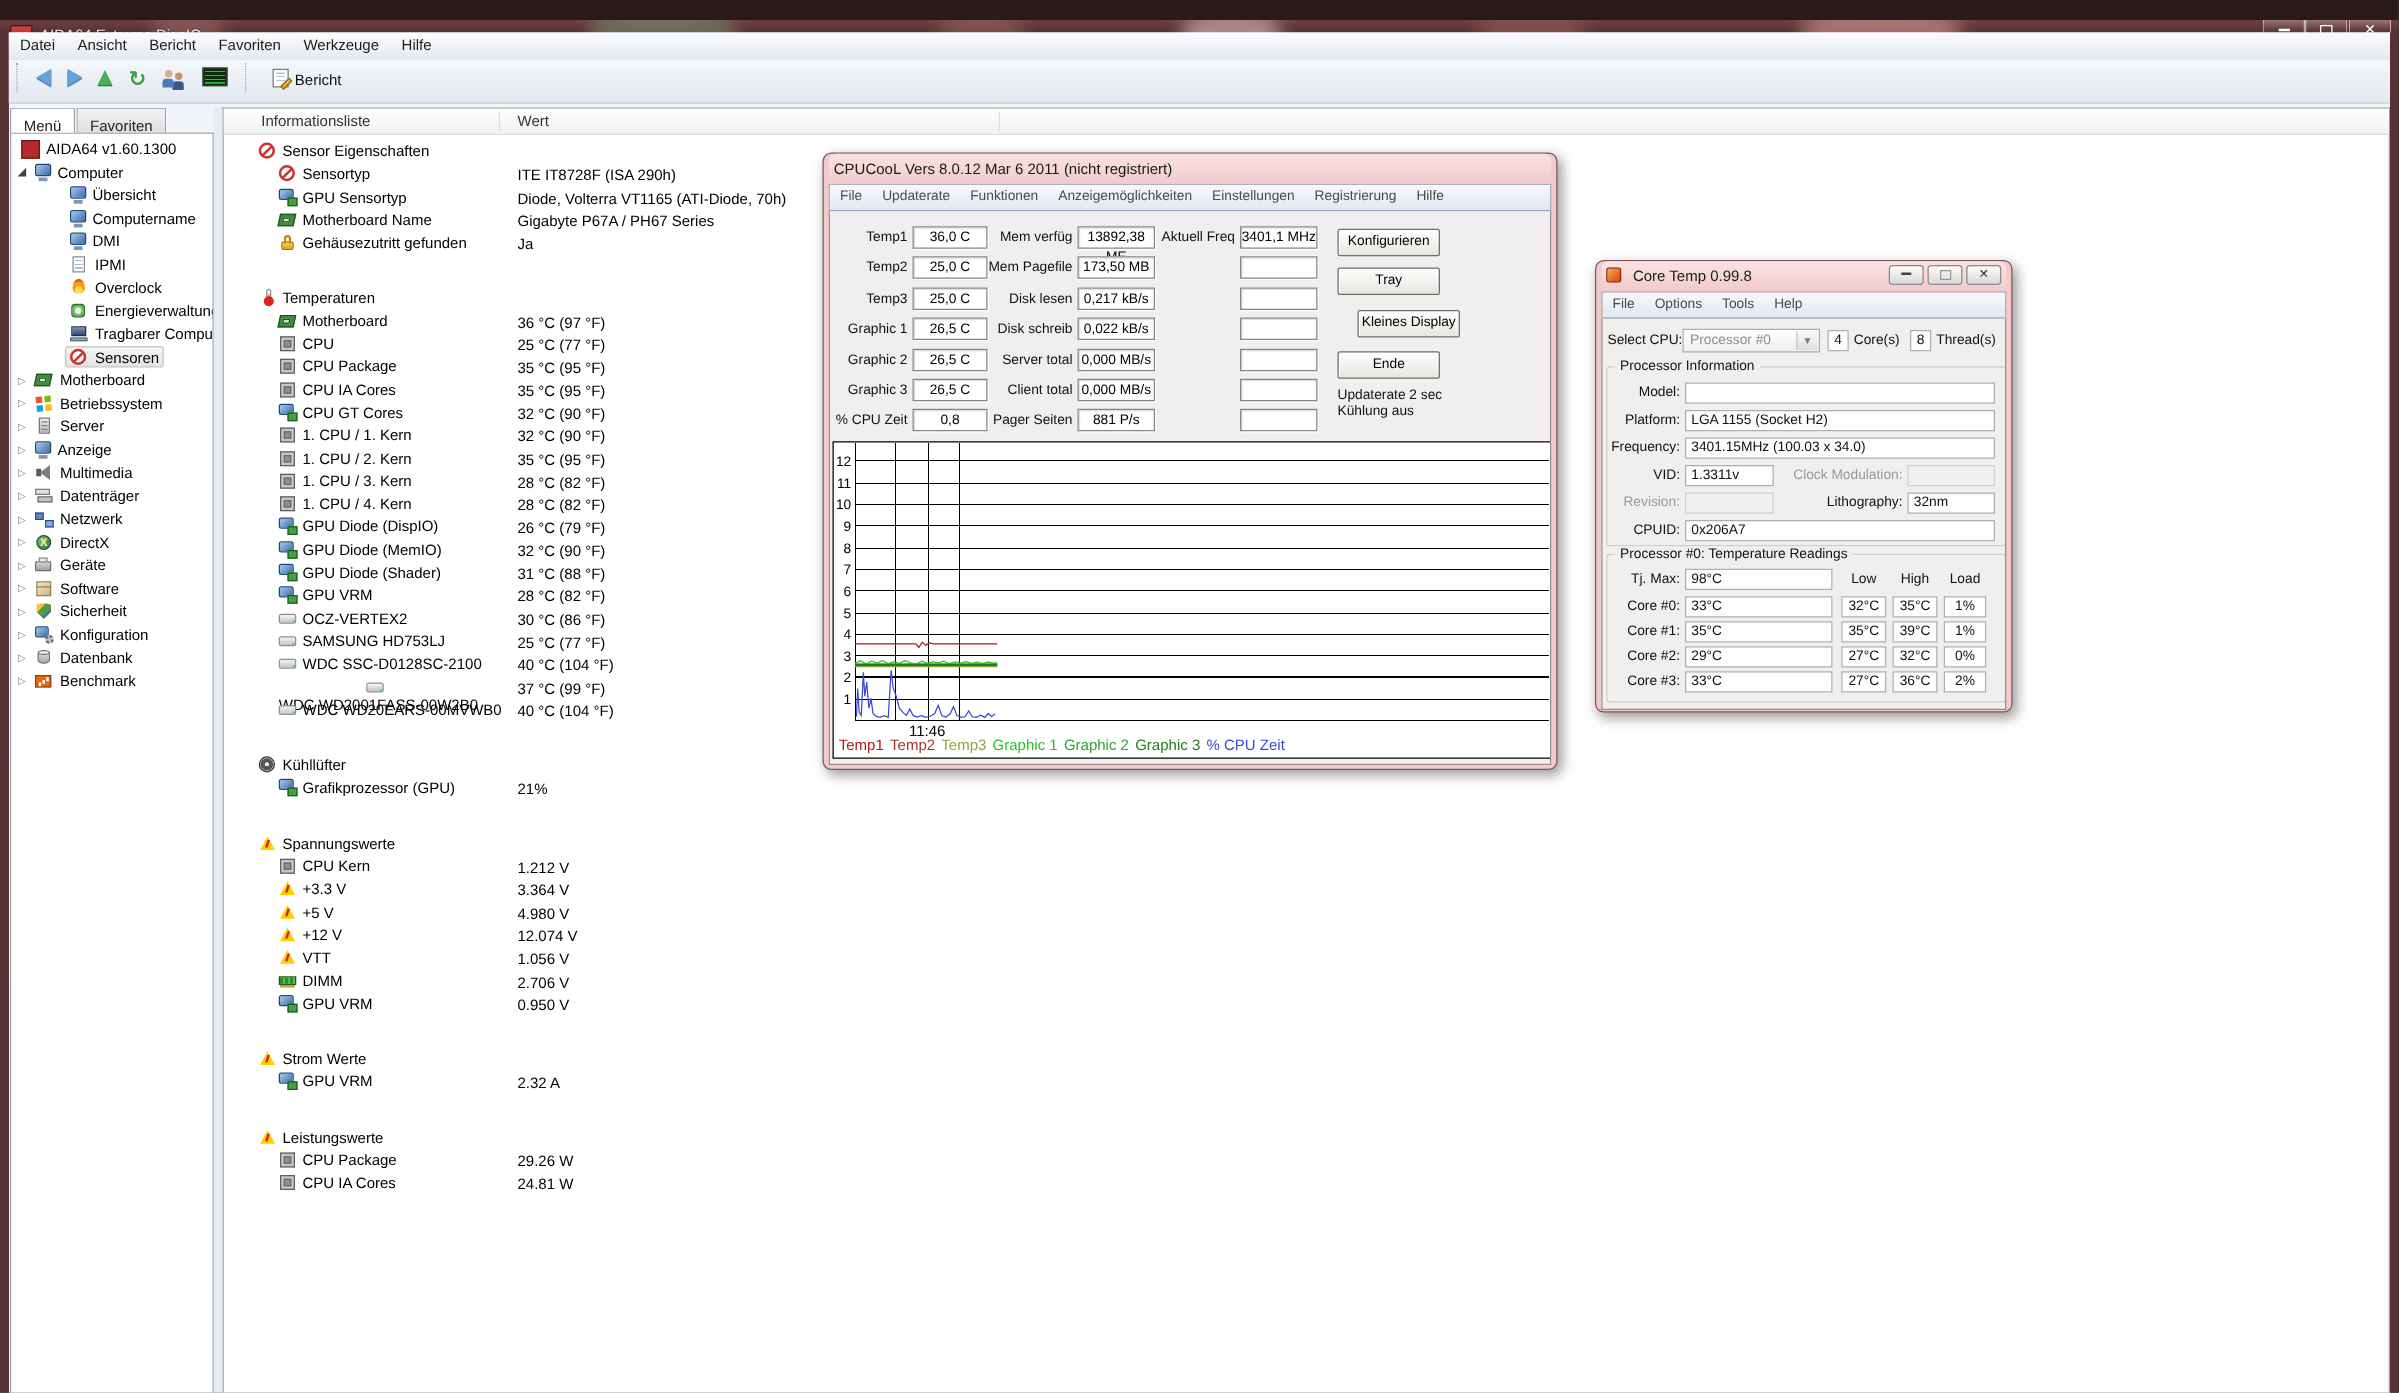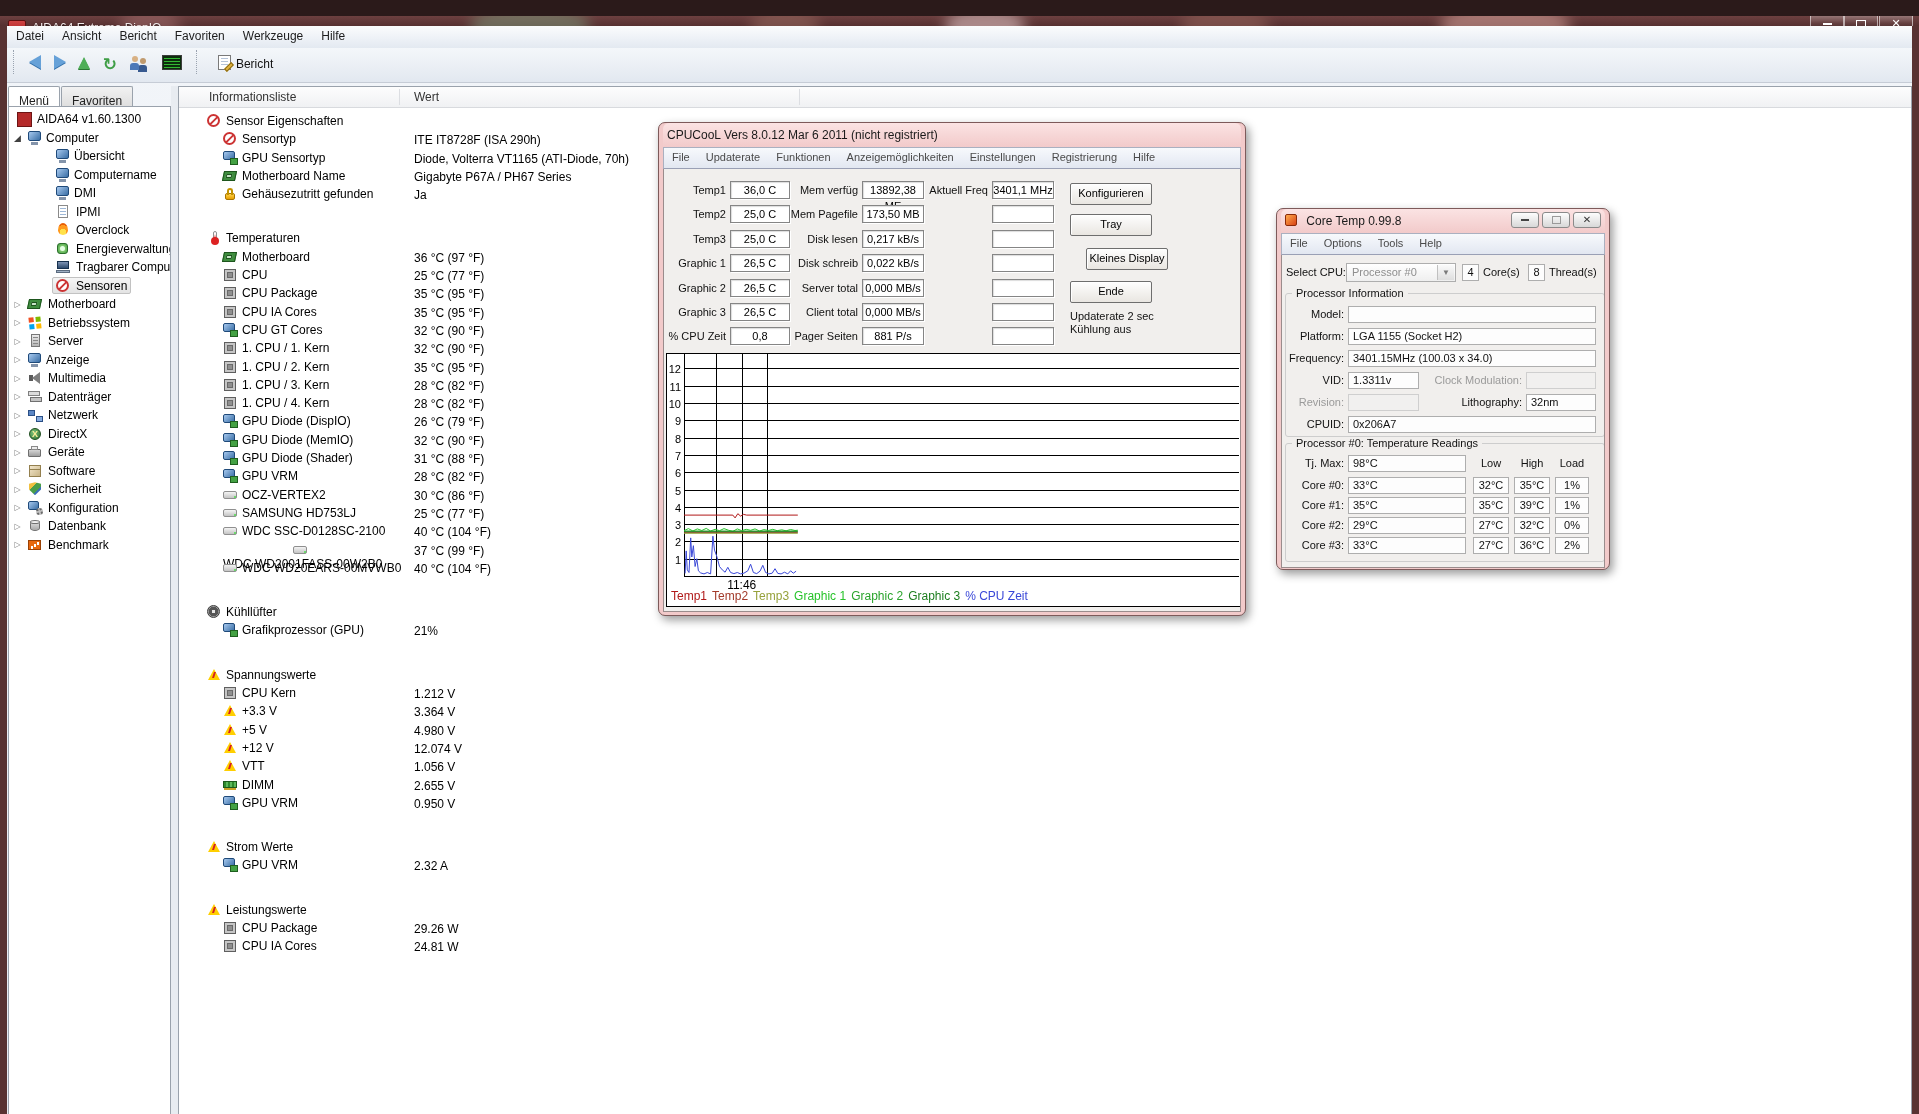--- a/index.html
+++ b/index.html
@@ -642,21 +642,21 @@
                 <span class="ic ic-warning"></span>
                 <span>VTT</span>
               </span>
               <span class="lval">1.056 V</span>
             </div>
             <div class="lrow">
               <span class="lcell" style="padding-left: 44px;">
                 <span class="ic ic-dimm"></span>
                 <span>DIMM</span>
               </span>
-              <span class="lval">2.655 V</span>
+              <span class="lval">2.706 V</span>
             </div>
             <div class="lrow">
               <span class="lcell" style="padding-left: 44px;">
                 <span class="ic ic-gpu"></span>
                 <span>GPU VRM</span>
               </span>
               <span class="lval">0.950 V</span>
             </div>
             <div class="lspacer"></div>
             <div class="lrow">

